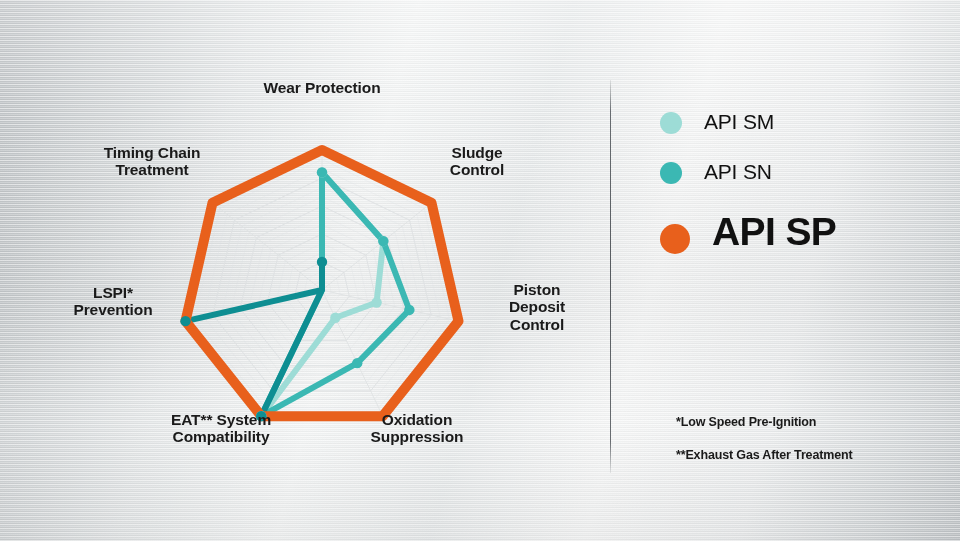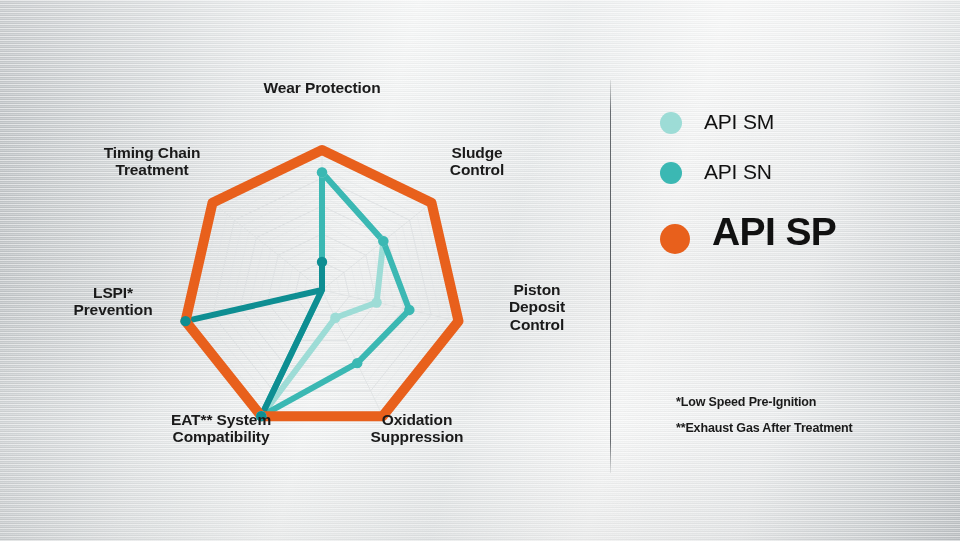--- a/index.html
+++ b/index.html
@@ -115,20 +115,21 @@
     width: 280px;
   }
   .footnote {
     color: #1a1a1a;
     font-size: 12.5px;
     font-weight: bold;
     line-height: 1.0;
     margin-bottom: 13px;
     white-space: nowrap;
     letter-spacing: -0.15px;
+    margin-top: 20px;
   }
 </style>
 </head>
 <body>
 
 <div id="stage">
 
   <div id="chart-area">
     <svg id="radar-svg" width="610" height="541">
       <g id="grid-group">

